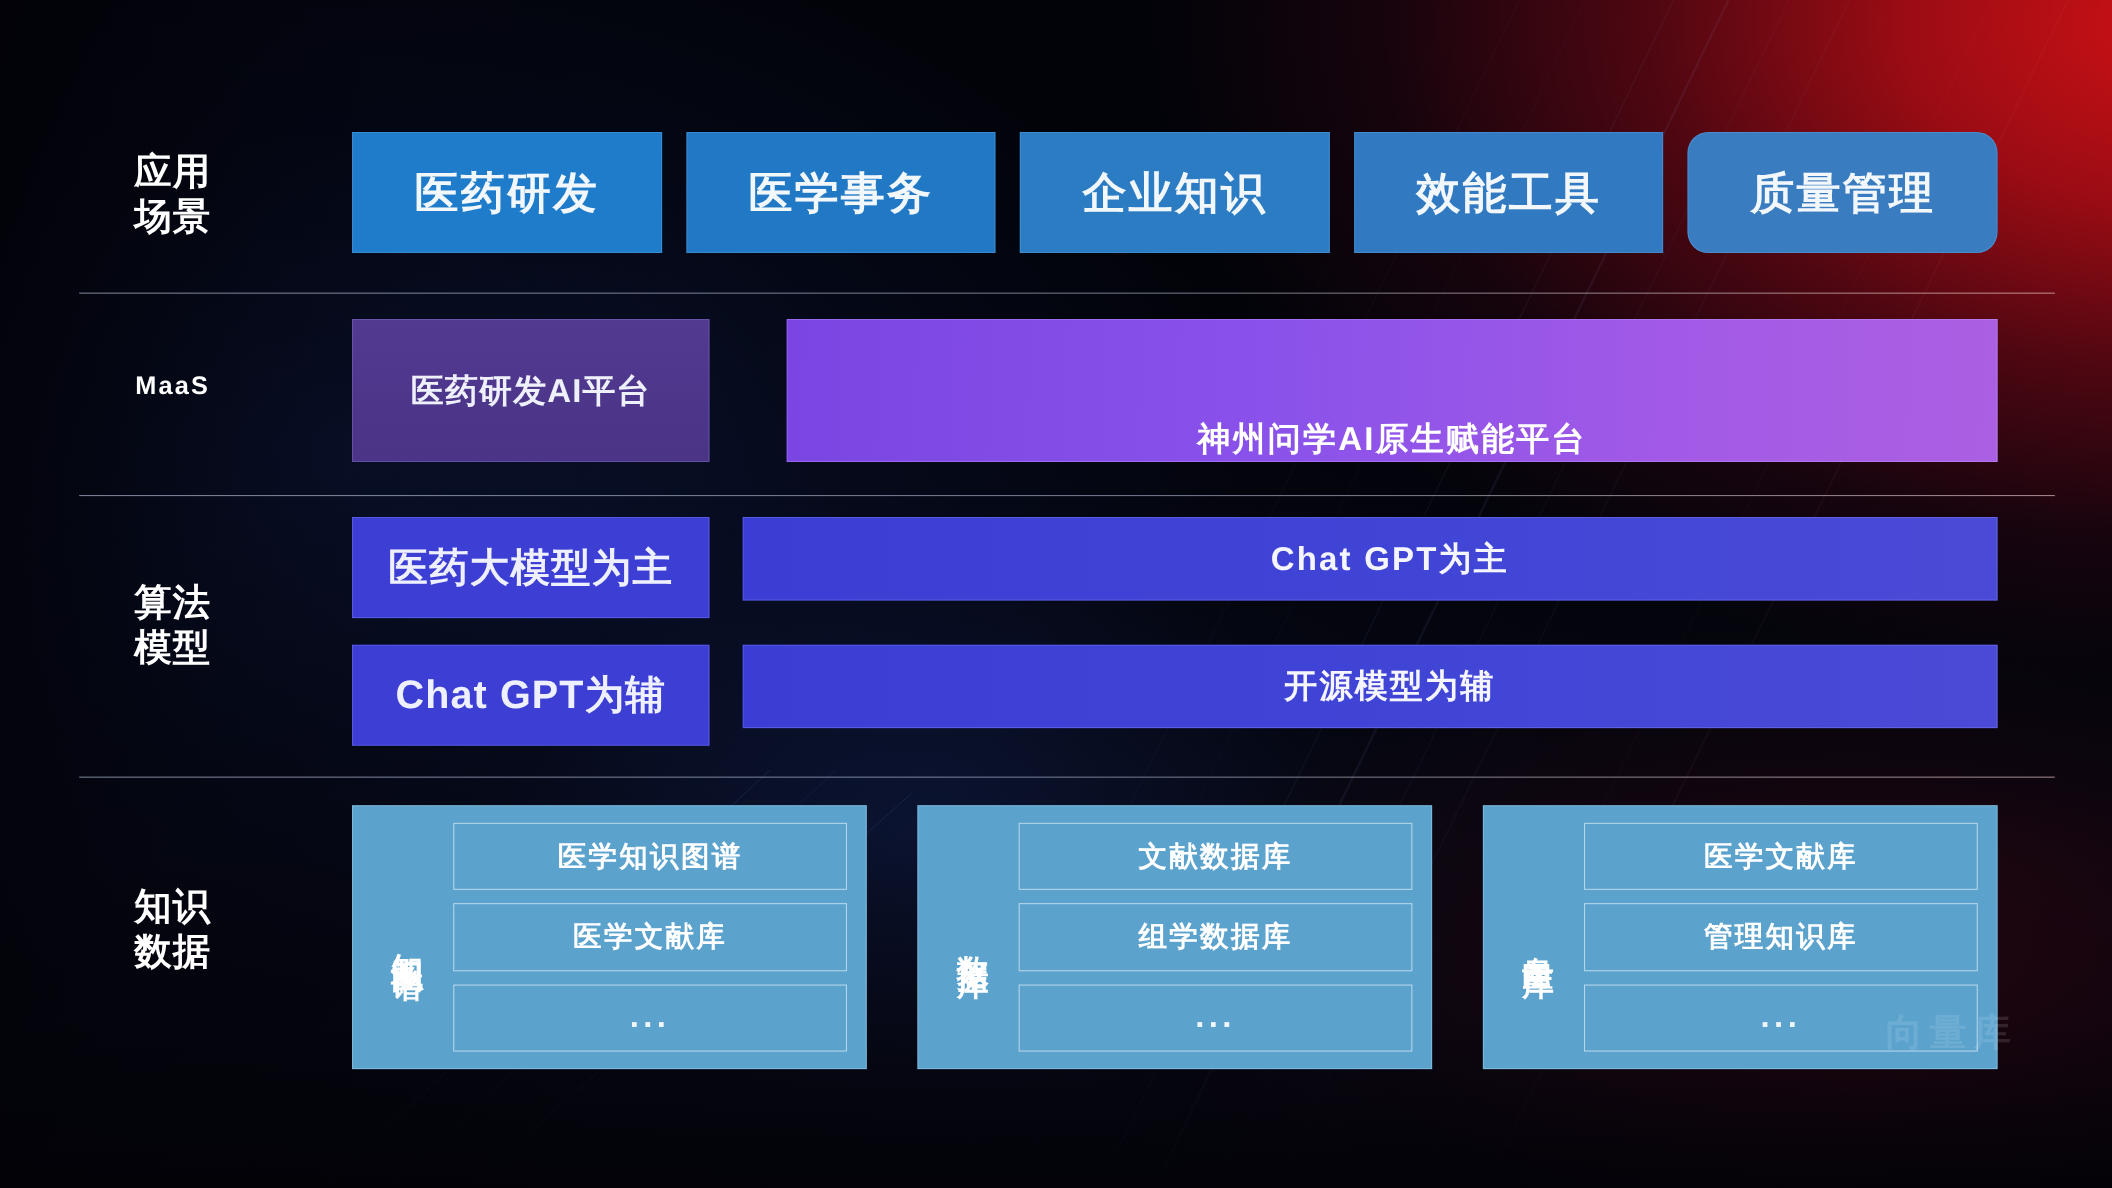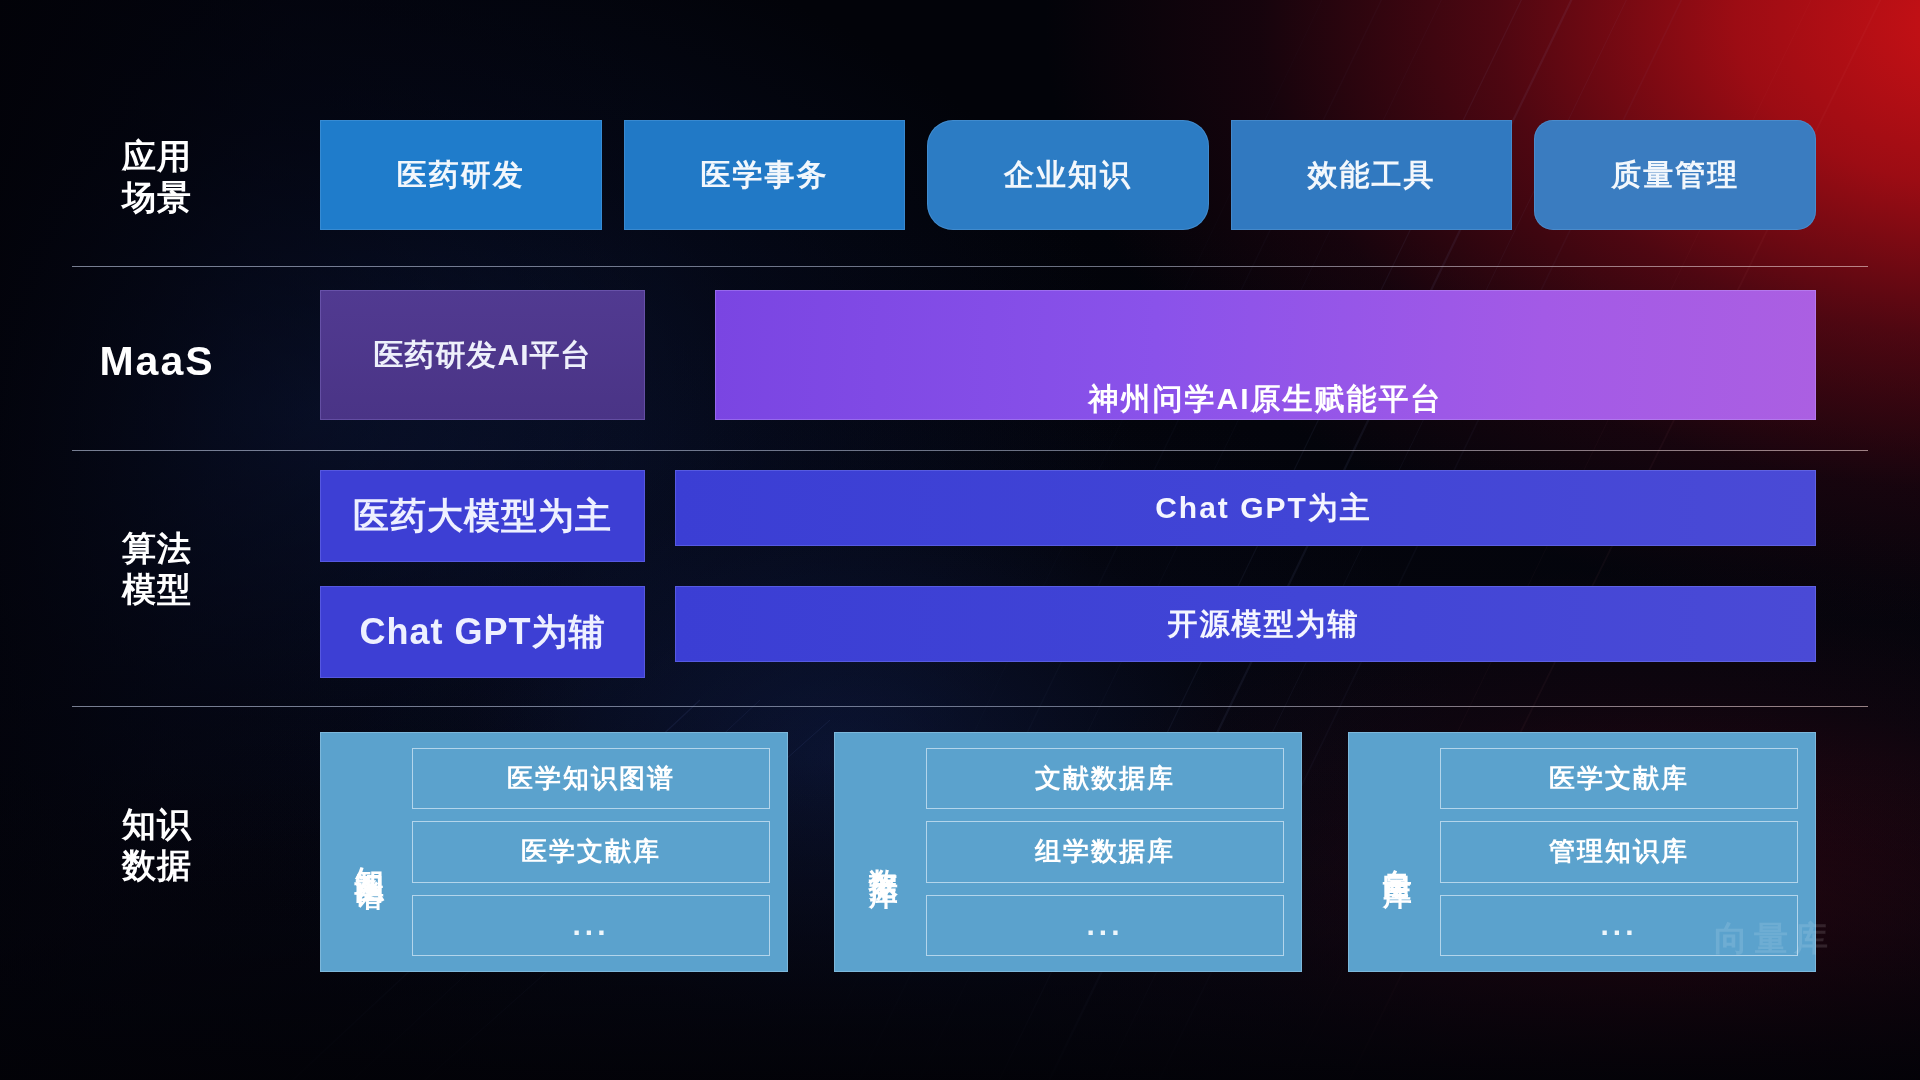--- a/index.html
+++ b/index.html
@@ -51,32 +51,32 @@
   .row{position:absolute;left:72px;right:52px;}
   .hr{position:absolute;left:72px;right:52px;height:1px;
       background:linear-gradient(90deg,rgba(190,200,225,.62) 0%,rgba(190,200,225,.55) 55%,rgba(235,205,205,.62) 100%);}
 
   .rowlabel{
     position:absolute;left:0;width:170px;
     color:#ffffff;font-weight:bold;letter-spacing:1px;
     text-align:center;line-height:1.22;
   }
   .rowlabel.cn{font-size:34px;}
-  .rowlabel.en{font-size:41px;letter-spacing:2px;}
+  .rowlabel.en{font-size:23px;letter-spacing:2px;}
 
   
   .apps{position:absolute;left:248px;right:52px;top:0;display:flex;gap:22px;}
   .app-card{
     flex:1 1 0;height:110px;display:flex;align-items:center;justify-content:center;
-    background:#1f7ccb;color:#f2f7fc;font-size:30px;font-weight:bold;letter-spacing:2px;
+    background:#1f7ccb;color:#f2f7fc;font-size:40px;font-weight:bold;letter-spacing:2px;
     box-shadow:0 0 0 1px rgba(120,180,235,.28) inset;
     text-align:center;
   }
   .app-card.a2{background:#2179c6;}
-  .app-card.a3{background:#2c7cc4;border-radius:26px;}
+  .app-card.a3{background:#2c7cc4;}
   .app-card.a4{background:#3179c0;}
   .app-card.a5{background:#3a7cc0;border-radius:19px;}
 
   
   .maas-wrap{position:absolute;left:248px;right:52px;top:0;display:flex;gap:30px;}
   .maas-left{
     width:325px;height:130px;display:flex;align-items:center;justify-content:center;
     background:linear-gradient(180deg,#513a91 0%,#4a3486 100%);
     color:#eef0fb;font-size:30px;font-weight:bold;letter-spacing:1px;
     box-shadow:0 0 0 1px rgba(160,140,230,.30) inset;

